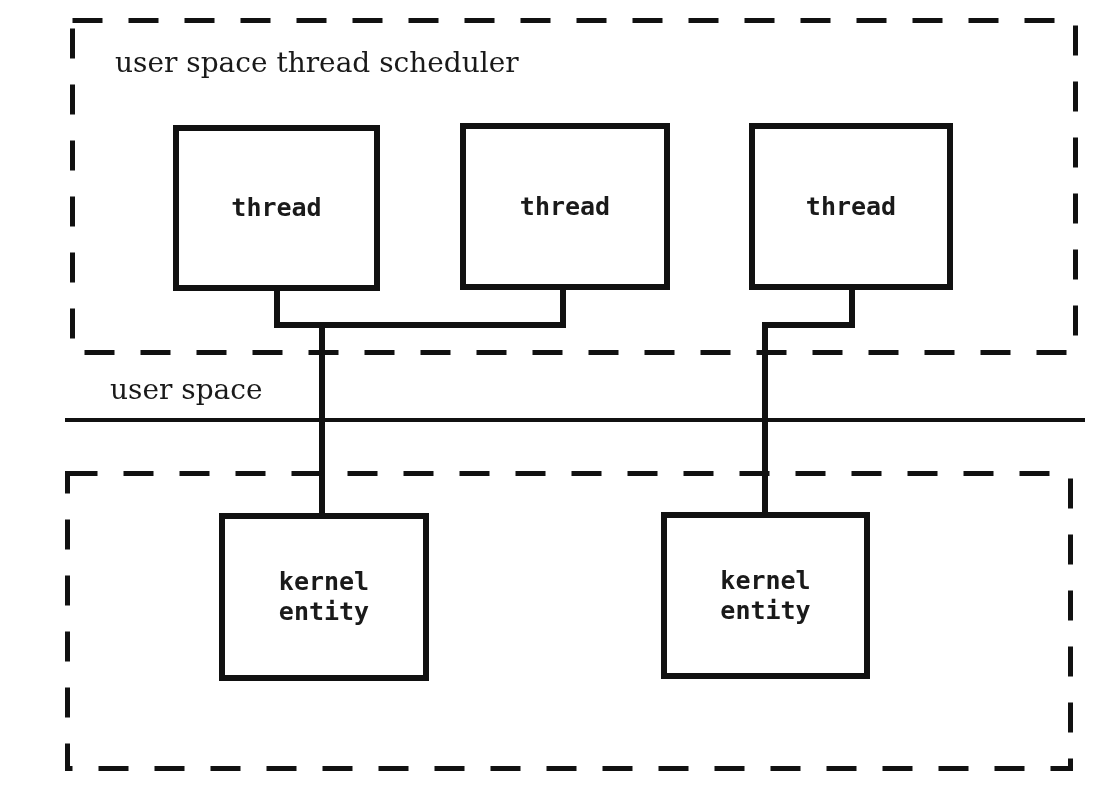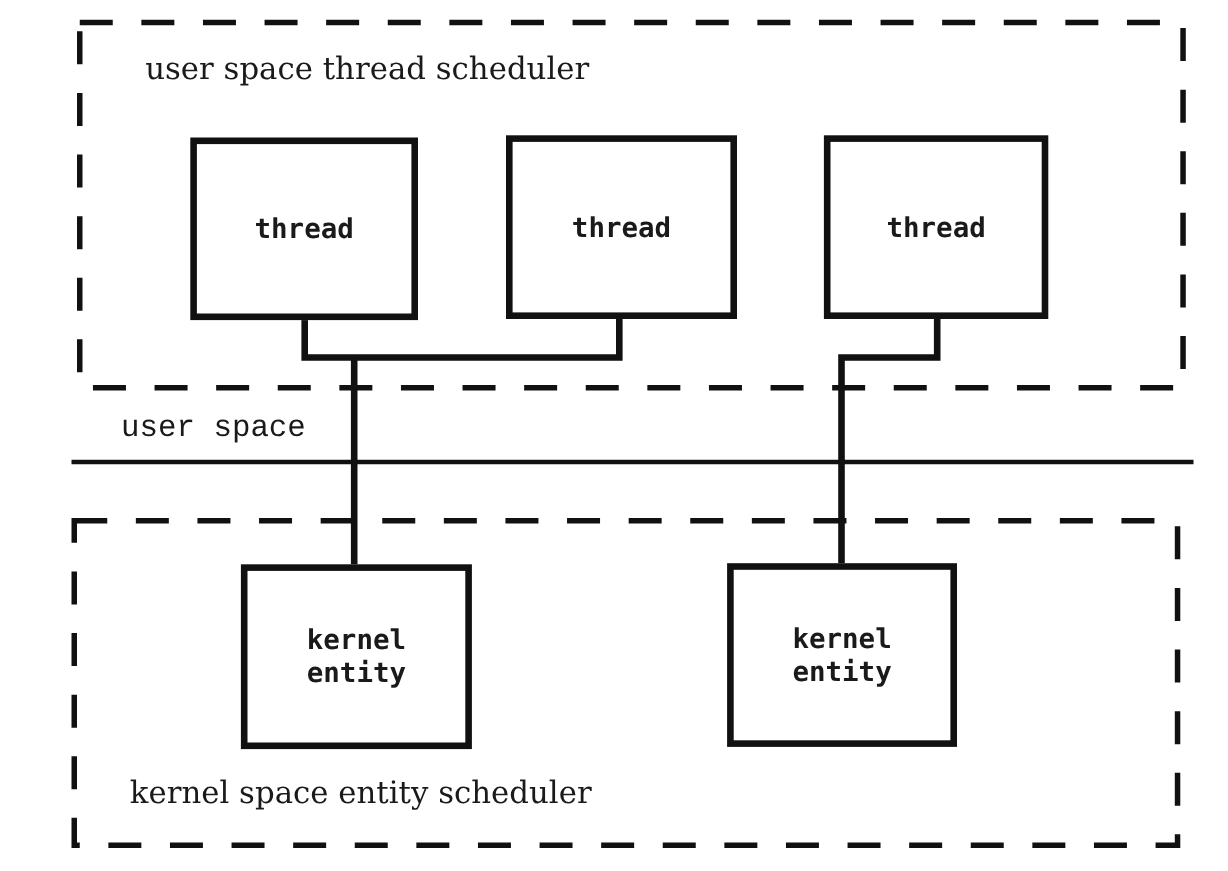--- a/index.html
+++ b/index.html
@@ -49,22 +49,22 @@
     text-align: left;
   }
   
   .thread-1 { left: 173px; top: 125px; width: 207px; height: 166px; }
   .thread-2 { left: 460px; top: 123px; width: 210px; height: 167px; }
   .thread-3 { left: 749px; top: 123px; width: 204px; height: 167px; }
   
   .kentity-1 { left: 219px; top: 513px; width: 210px; height: 168px; }
   .kentity-2 { left: 661px; top: 512px; width: 209px; height: 167px; }
   
-  .user-scheduler-label  { left: 132px; top: 48px; text-align: center; }
-  .user-space-label      { left: 110px; top: 375px; font-family: Liberation Mono, monospace; }
+  .user-scheduler-label  { left: 115px; top: 48px; text-align: center; }
+  .user-space-label      { left: 110px; top: 375px; }
   .kernel-space-label    { left: 110px; top: 428px; }
   .kernel-scheduler-label{ left: 118px; top: 706px; }
 </style>
 </head>
 <body>
 
 <div class="stage">
 
   <svg class="lines-svg" viewBox="0 0 1116 792" xmlns="http://www.w3.org/2000/svg" aria-hidden="true">
 
@@ -78,21 +78,20 @@
     <path d="M322 325 L322 515" fill="none" stroke="currentColor" stroke-width="6"></path>
 
     <path d="M852 287 L852 325 L765 325 L765 514" fill="none" stroke="currentColor" stroke-width="6" stroke-linejoin="miter"></path>
   </svg>
 
   <div class="label user-scheduler-label">user space thread scheduler</div>
 
   <div class="label user-space-label">user space</div>
 
 
-  <div class="label kernel-scheduler-label">kernel space entity scheduler</div>
 
   <div class="node thread-1">
     <span class="node-label">thread</span>
   </div>
   <div class="node thread-2">
     <span class="node-label">thread</span>
   </div>
   <div class="node thread-3">
     <span class="node-label">thread</span>
   </div>

